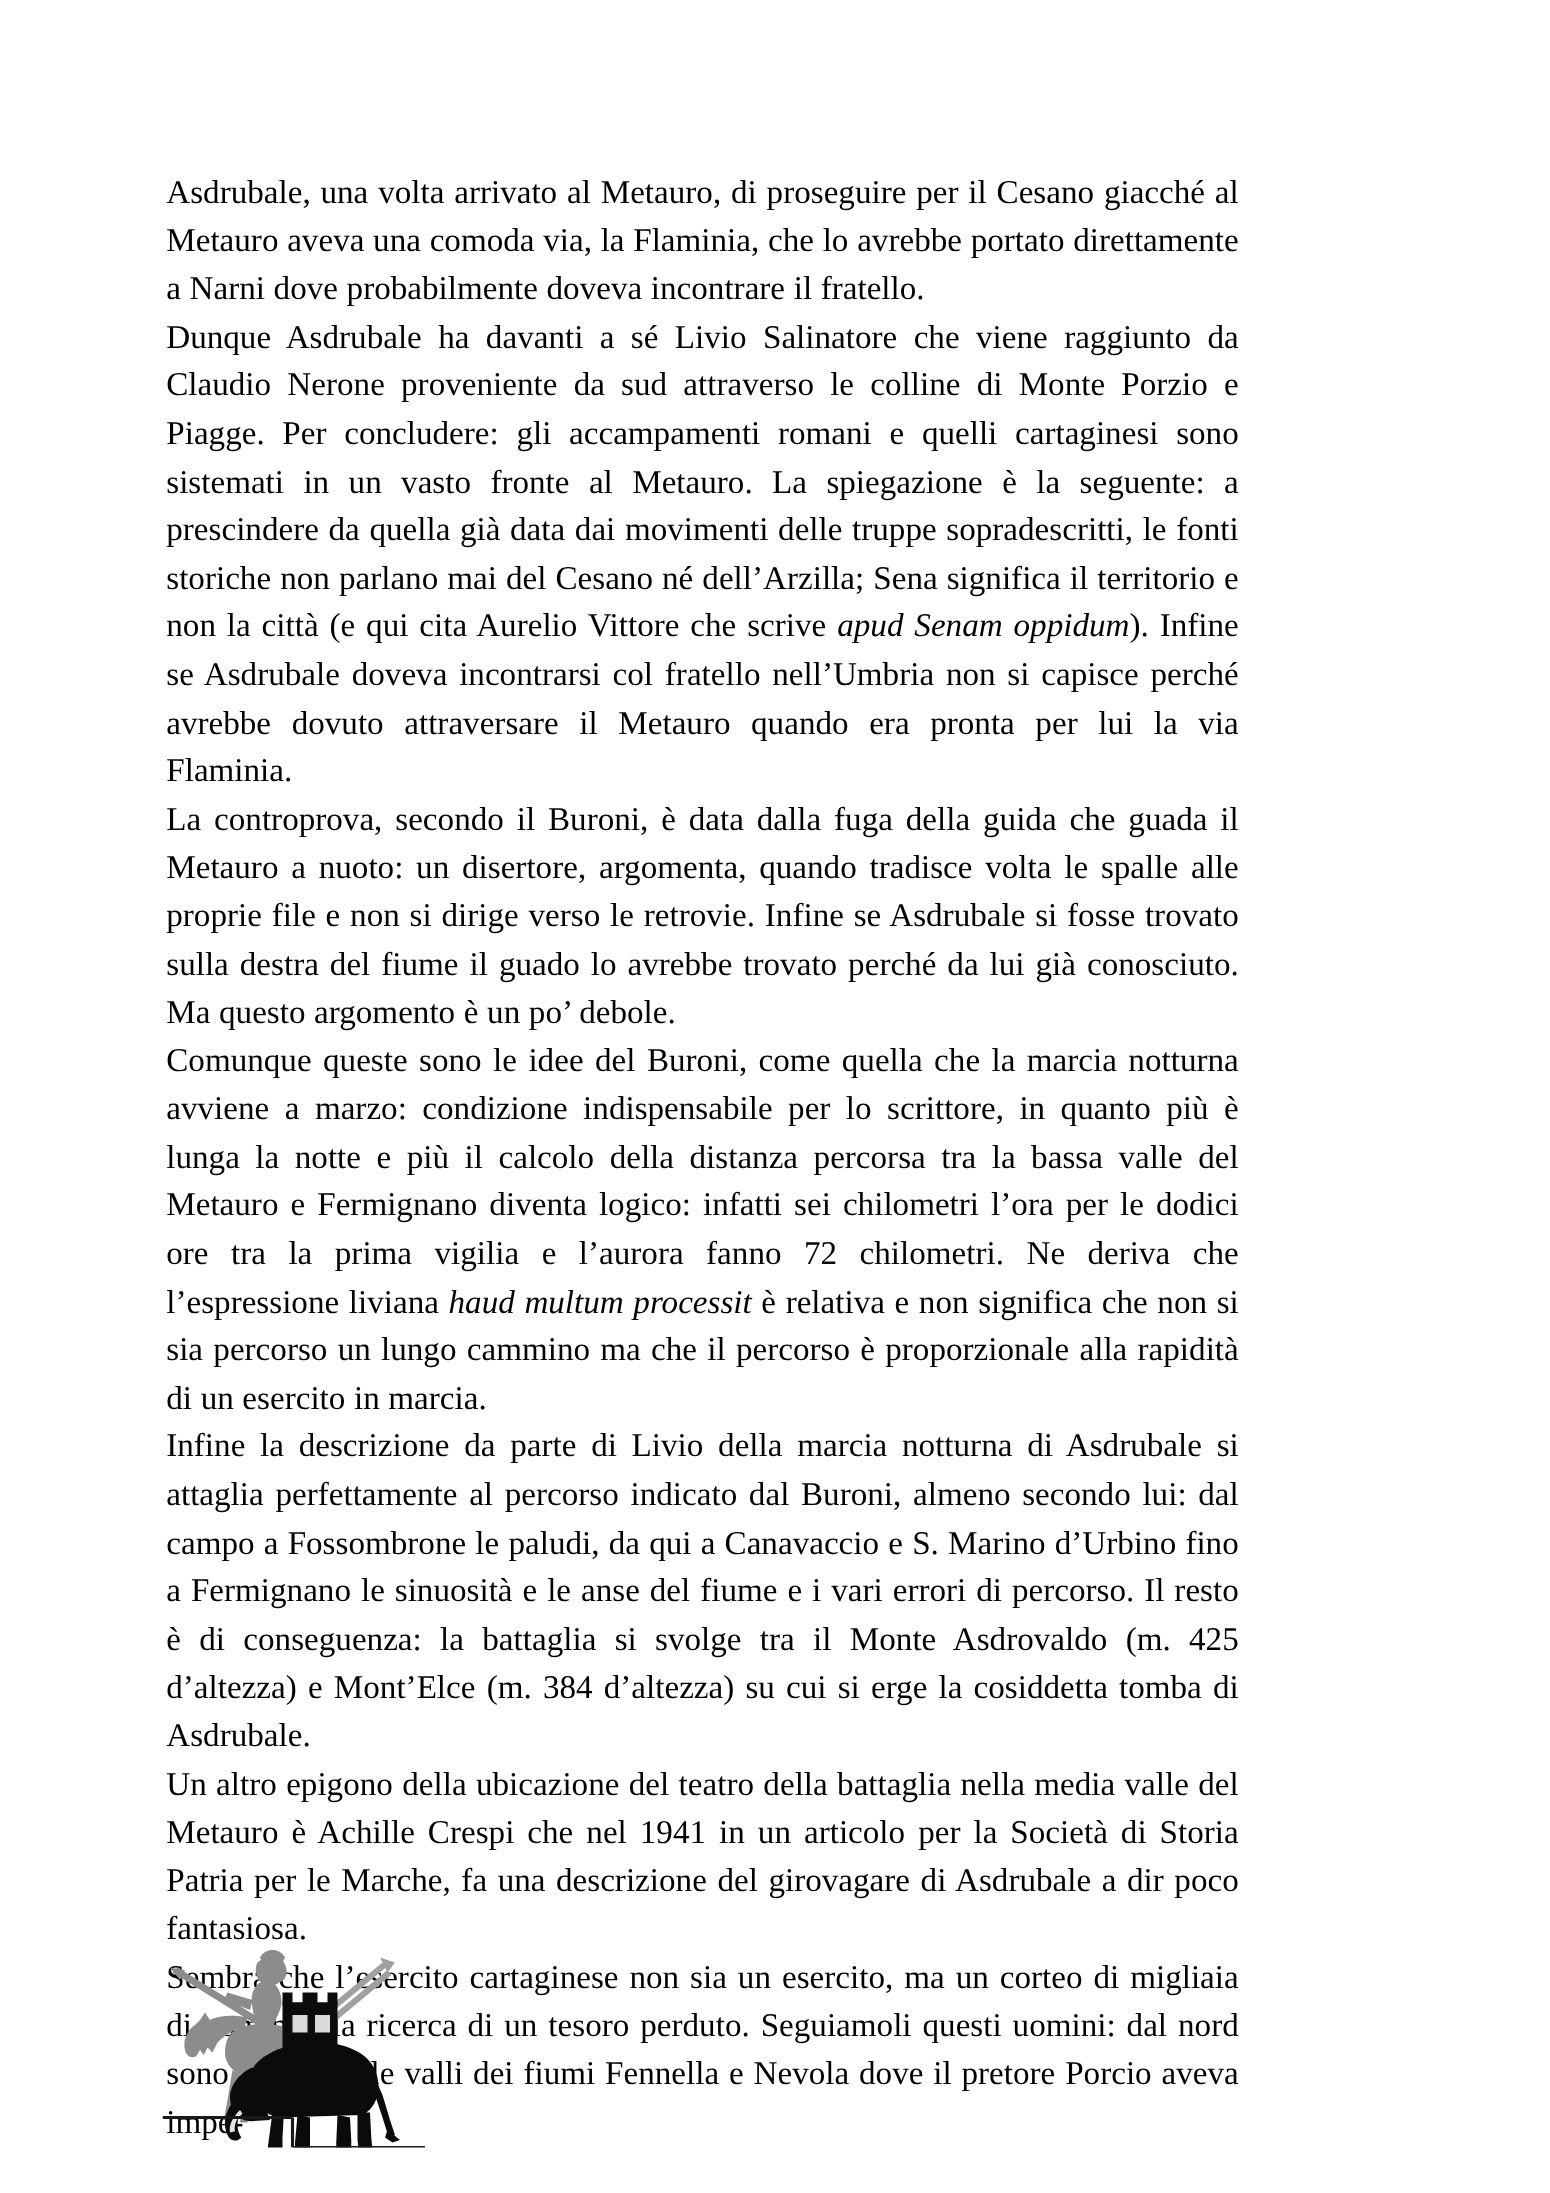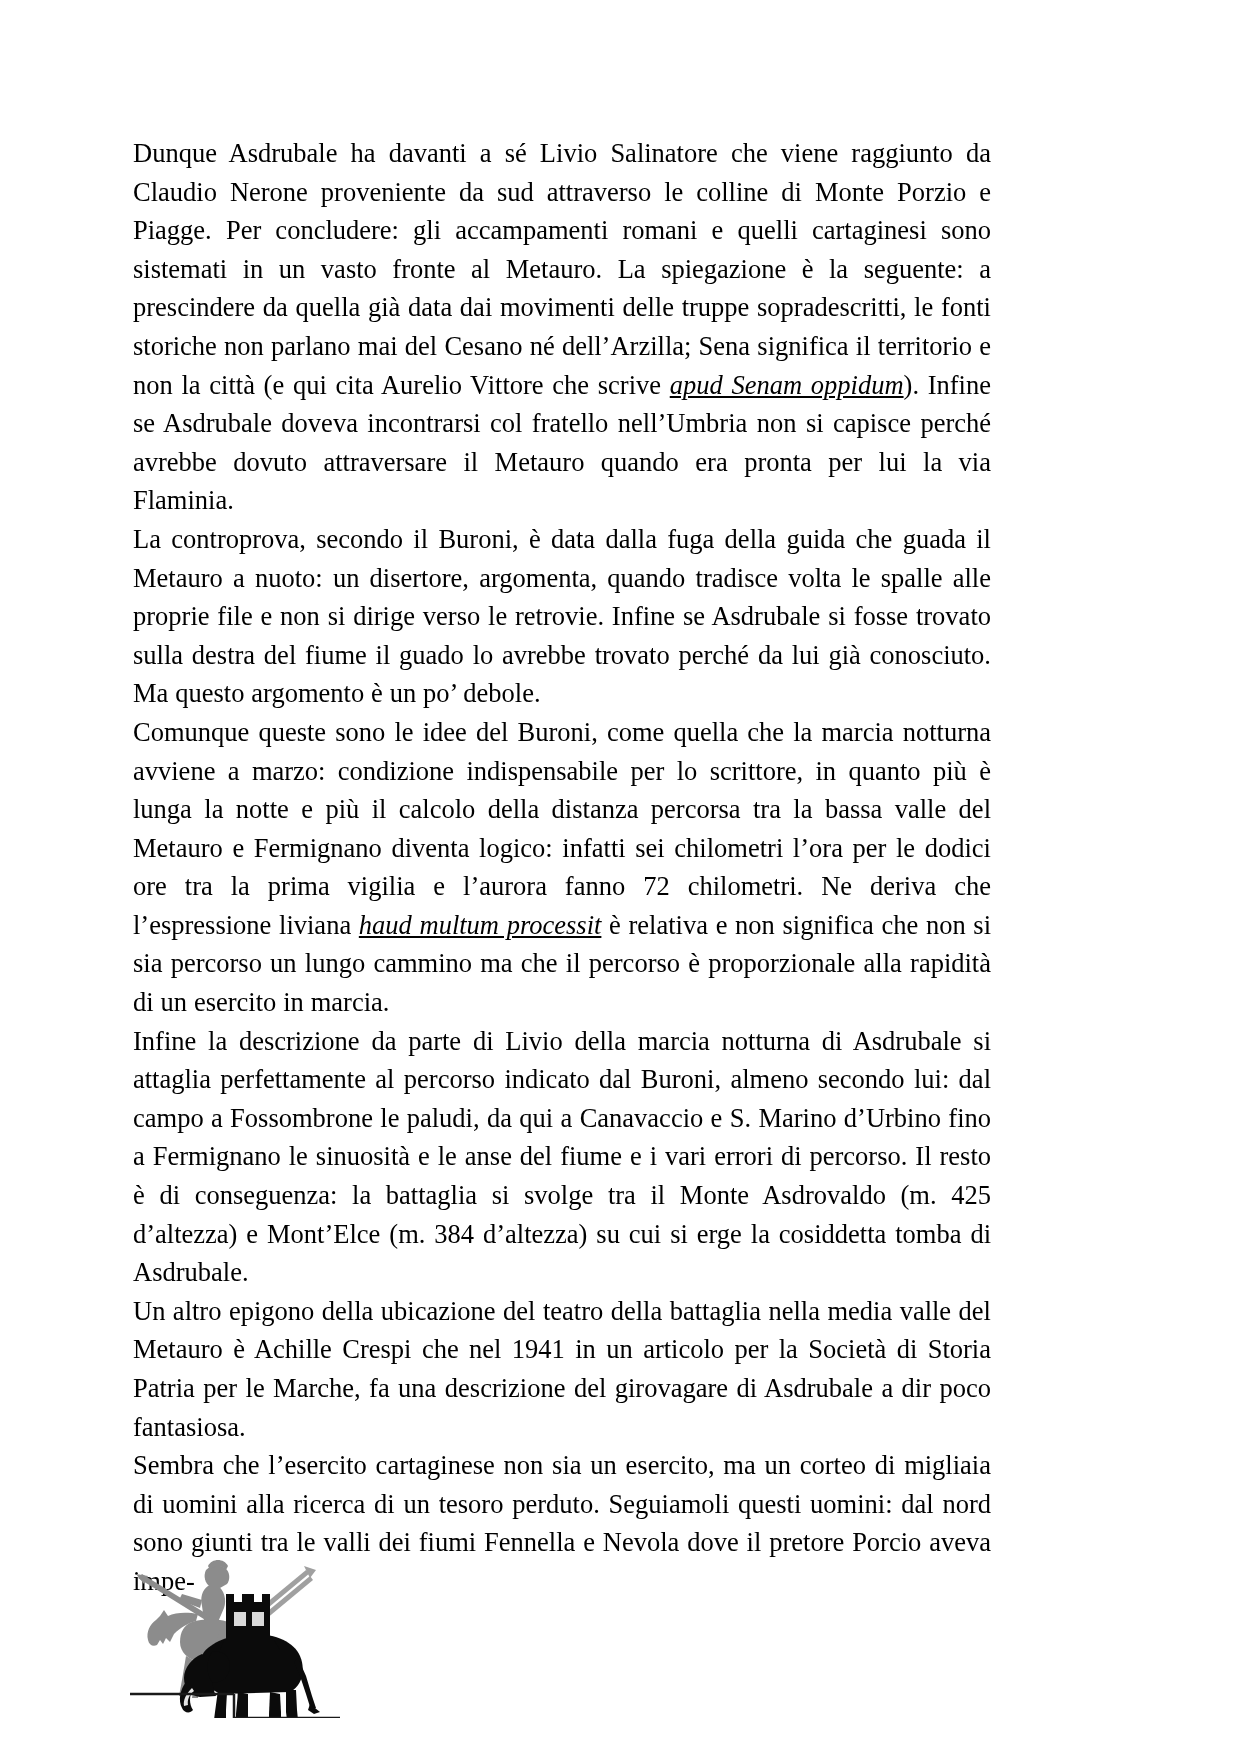--- a/index.html
+++ b/index.html
@@ -28,21 +28,20 @@
     color: #000000;
     text-align: justify;
     text-justify: inter-word;
     margin: 0;
     hyphens: none;
     -webkit-hyphens: none;
     word-spacing: 0.01em;
   }
   .para i, .it {
     font-style: italic;
-    text-decoration: underline;
   }
   
   .footer {
     position: absolute;
     left: 0;
     top: 1548px;
     width: 1240px;
     height: 180px;
   }
   .emblem {
@@ -53,20 +52,21 @@
     height: 170px;
   }
 </style>
 </head>
 <body>
 
 <div class="page">
 
   <div class="text-column">
 
+    <p class="para"><span>Asdrubale, una volta arrivato al Metauro, di proseguire per il Cesano giacché al Metauro aveva una comoda via, la Flaminia, che lo avrebbe portato direttamente a Narni dove probabilmente doveva incontrare il fratello.</span></p>
 
     <p class="para"><span>Dunque Asdrubale ha davanti a sé Livio Salinatore che viene raggiunto da Claudio Nerone proveniente da sud attraverso le colline di Monte Porzio e Piagge. Per concludere: gli accampamenti romani e quelli cartaginesi sono sistemati in un vasto fronte al Metauro. La spiegazione è la seguente: a prescindere da quella già data dai movimenti delle truppe sopradescritti, le fonti storiche non parlano mai del Cesano né dell’Arzilla; Sena significa il territorio e non la città (e qui cita Aurelio Vittore che scrive </span><i class="it">apud Senam oppidum</i><span>). Infine se Asdrubale doveva incontrarsi col fratello nell’Umbria non si capisce perché avrebbe dovuto attraversare il Metauro quando era pronta per lui la via Flaminia.</span></p>
 
     <p class="para"><span>La controprova, secondo il Buroni, è data dalla fuga della guida che guada il Metauro a nuoto: un disertore, argomenta, quando tradisce volta le spalle alle proprie file e non si dirige verso le retrovie. Infine se Asdrubale si fosse trovato sulla destra del fiume il guado lo avrebbe trovato perché da lui già conosciuto. Ma questo argomento è un po’ debole.</span></p>
 
     <p class="para"><span>Comunque queste sono le idee del Buroni, come quella che la marcia notturna avviene a marzo: condizione indispensabile per lo scrittore, in quanto più è lunga la notte e più il calcolo della distanza percorsa tra la bassa valle del Metauro e Fermignano diventa logico: infatti sei chilometri l’ora per le dodici ore tra la prima vigilia e l’aurora fanno 72 chilometri. Ne deriva che l’espressione liviana </span><i class="it">haud multum processit</i><span> è relativa e non significa che non si sia percorso un lungo cammino ma che il percorso è proporzionale alla rapidità di un esercito in marcia.</span></p>
 
     <p class="para"><span>Infine la descrizione da parte di Livio della marcia notturna di Asdrubale si attaglia perfettamente al percorso indicato dal Buroni, almeno secondo lui: dal campo a Fossombrone le paludi, da qui a Canavaccio e S. Marino d’Urbino fino a Fermignano le sinuosità e le anse del fiume e i vari errori di percorso. Il resto è di conseguenza: la battaglia si svolge tra il Monte Asdrovaldo (m. 425 d’altezza) e Mont’Elce (m. 384 d’altezza) su cui si erge la cosiddetta tomba di Asdrubale.</span></p>
 
     <p class="para"><span>Un altro epigono della ubicazione del teatro della battaglia nella media valle del Metauro è Achille Crespi che nel 1941 in un articolo per la Società di Storia Patria per le Marche, fa una descrizione del girovagare di Asdrubale a dir poco fantasiosa.</span></p>

